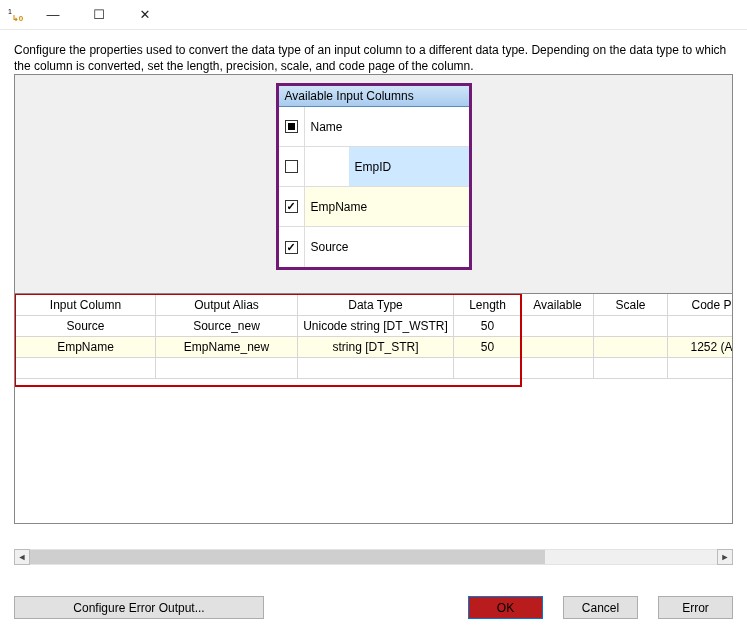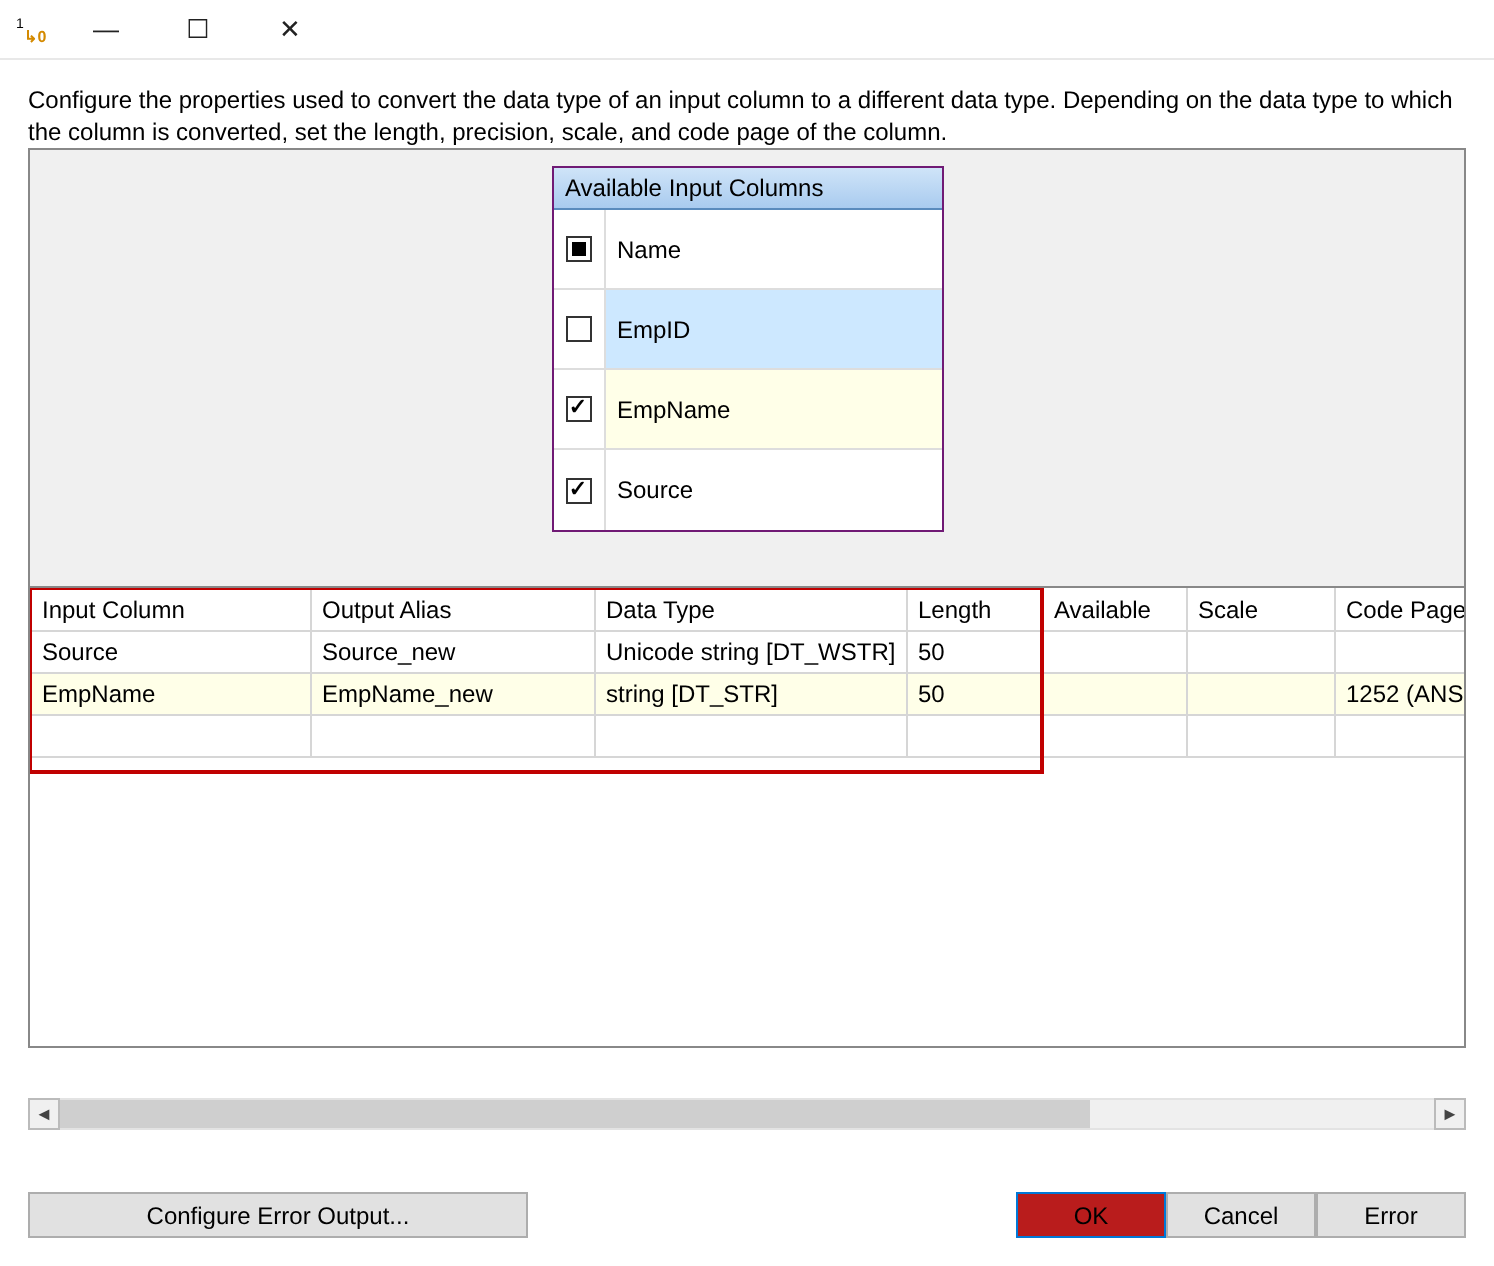--- a/index.html
+++ b/index.html
@@ -47,21 +47,21 @@
     background: #f0f0f0;
     height: 220px;
     position: relative;
     display:flex;
     align-items:flex-start;
     justify-content:center;
     padding-top: 8px;
   }
   .avail {
     width: 196px;
-    border: 1px solid #701a75;
+    border: 3px solid #701a75;
     background: #ffffff;
   }
   .avail-header {
     background: linear-gradient(#cfe4f8, #a9cbef);
     border-bottom: 1px solid #5a8bbd;
     padding: 3px 6px;
     font-size: 12px;
   }
   .avail-row {
     display:flex;
@@ -91,40 +91,41 @@
     content:"✓"; font-size:11px; font-weight:bold;
   }
   .avail-label {
     padding: 0 6px;
     flex:1;
     height:100%;
     display:flex;align-items:center;
   }
   .avail-row.selected .avail-label {
     background: #cde8ff;
+    margin-left: 44px;
   }
   .avail-row.alt .avail-label { background:#ffffe8; }
 
   .panel-grid {
     border: 1px solid #888;
     border-top: none;
     background: #ffffff;
     position: relative;
     height: 230px;
     overflow: hidden;
   }
   .grid-table {
     border-collapse: collapse;
     width: 760px;
     table-layout: fixed;
   }
   .grid-table th, .grid-table td {
     border: 1px solid #d6d6d6;
     padding: 3px 5px;
-    text-align: left;
+    text-align: center;
     font-size: 12px;
     height: 21px;
     font-weight: normal;
     white-space: nowrap;
     overflow: hidden;
   }
   .grid-table th {
     background: #fff;
     border-top: none;
   }
@@ -152,21 +153,21 @@
   .hscroll .track{
     flex:1;height:16px;background:#f0f0f0;border-top:1px solid #e3e3e3;border-bottom:1px solid #e3e3e3;position:relative;
   }
   .hscroll .thumb{
     position:absolute;left:0;top:0;height:100%;width:75%;background:#cfcfcf;
   }
   .button-row {
     position:absolute;
     left:14px; right:14px; bottom:14px;
     display:flex;
-    gap:0;
+    gap:20px;
     align-items:center;
   }
   .btn {
     height: 23px;
     border: 1px solid #adadad;
     background: #e1e1e1;
     padding: 0 12px;
     font-size: 12px;
     display:flex;align-items:center;justify-content:center;
     min-width: 75px;

